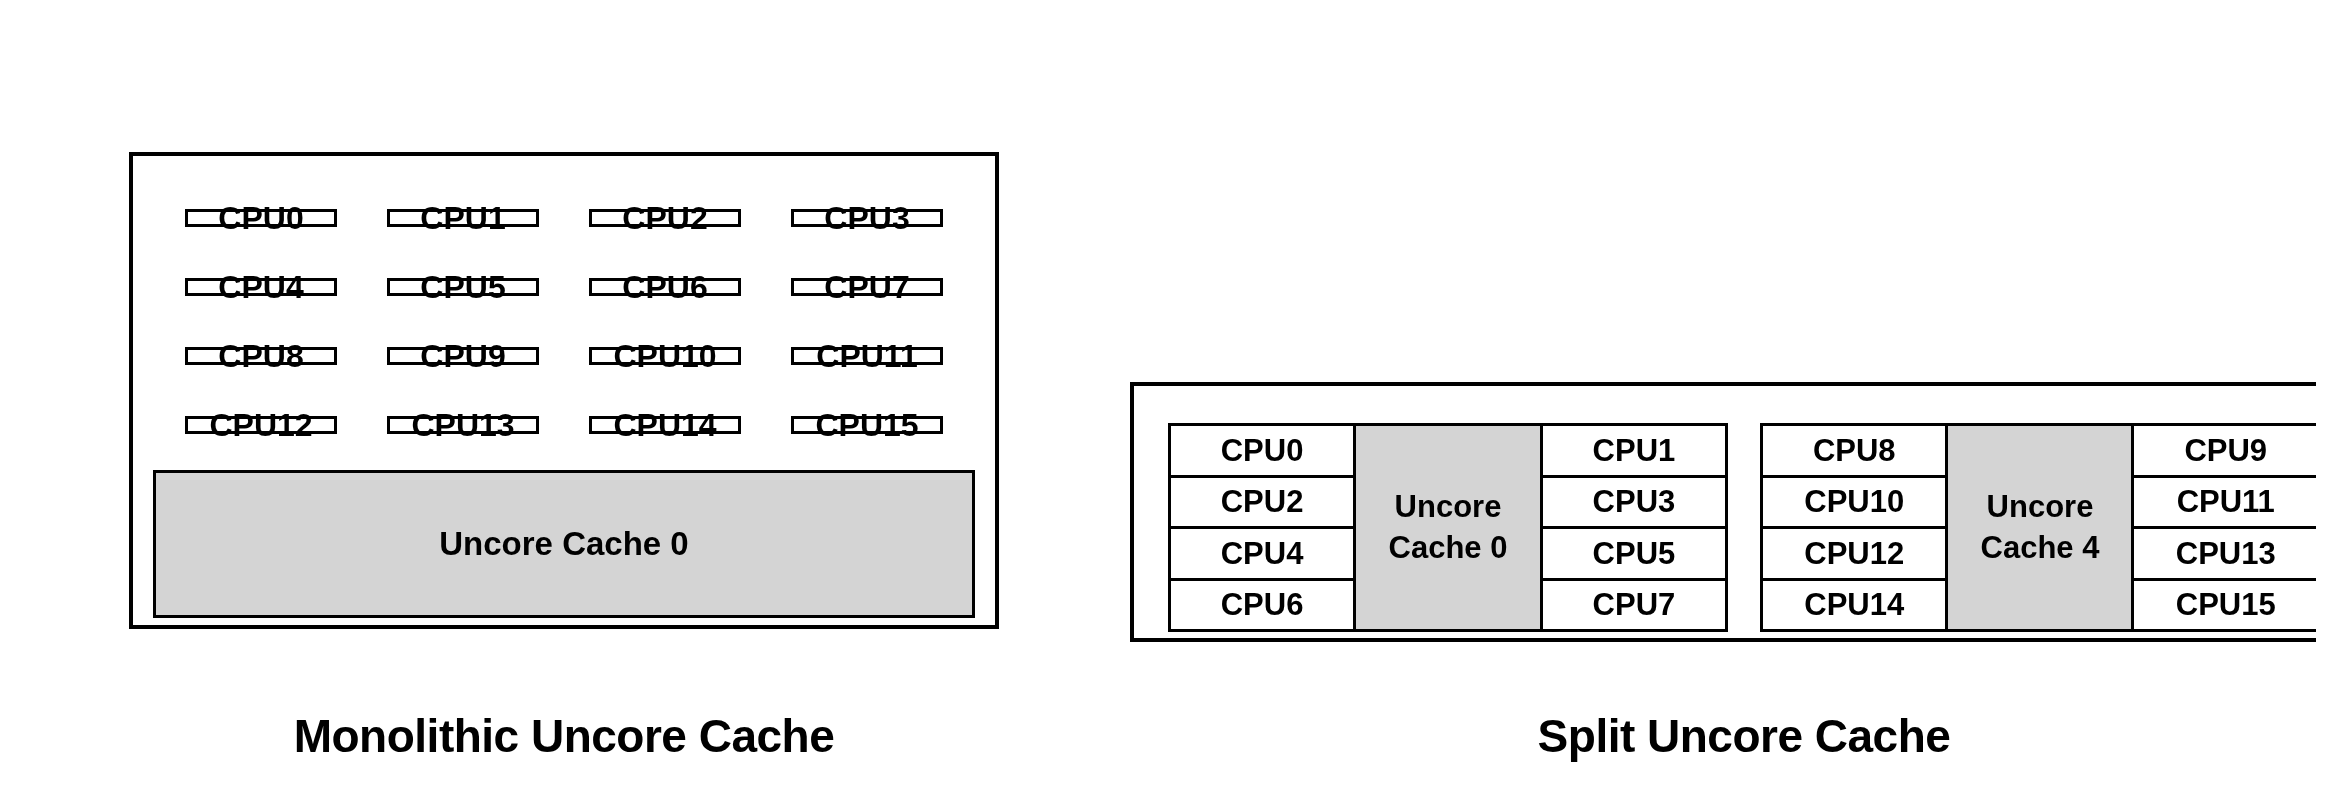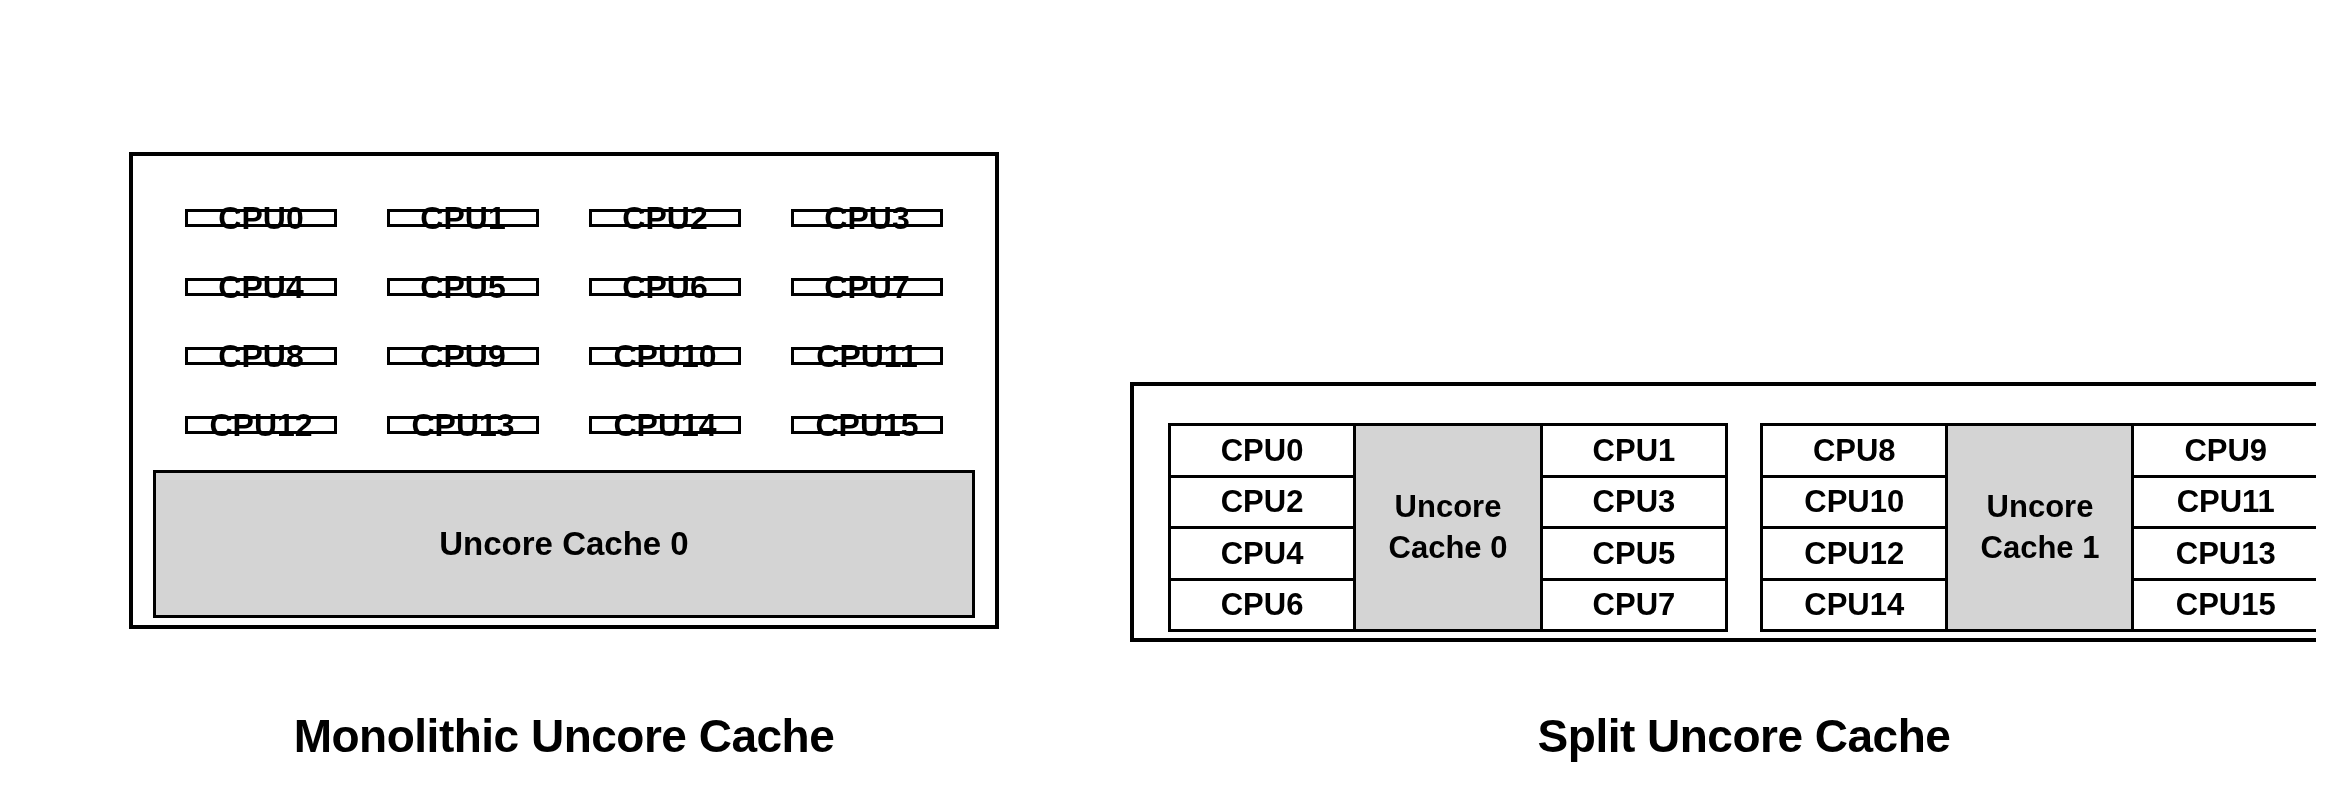--- a/index.html
+++ b/index.html
@@ -143,21 +143,21 @@
           <td class="cpu-cell">CPU7</td>
         </tr>
       </tbody>
     </table>
 
     <table class="split-table">
       <tbody>
         <tr>
           <td class="cpu-cell">CPU8</td>
           <td class="cache-cell" rowspan="4">
-            <div class="wrap">Uncore Cache 1</div>
+            <div class="wrap">Uncore Cache 4</div>
           </td>
           <td class="cpu-cell">CPU9</td>
         </tr>
         <tr>
           <td class="cpu-cell">CPU10</td>
           <td class="cpu-cell">CPU11</td>
         </tr>
         <tr>
           <td class="cpu-cell">CPU12</td>
           <td class="cpu-cell">CPU13</td>

